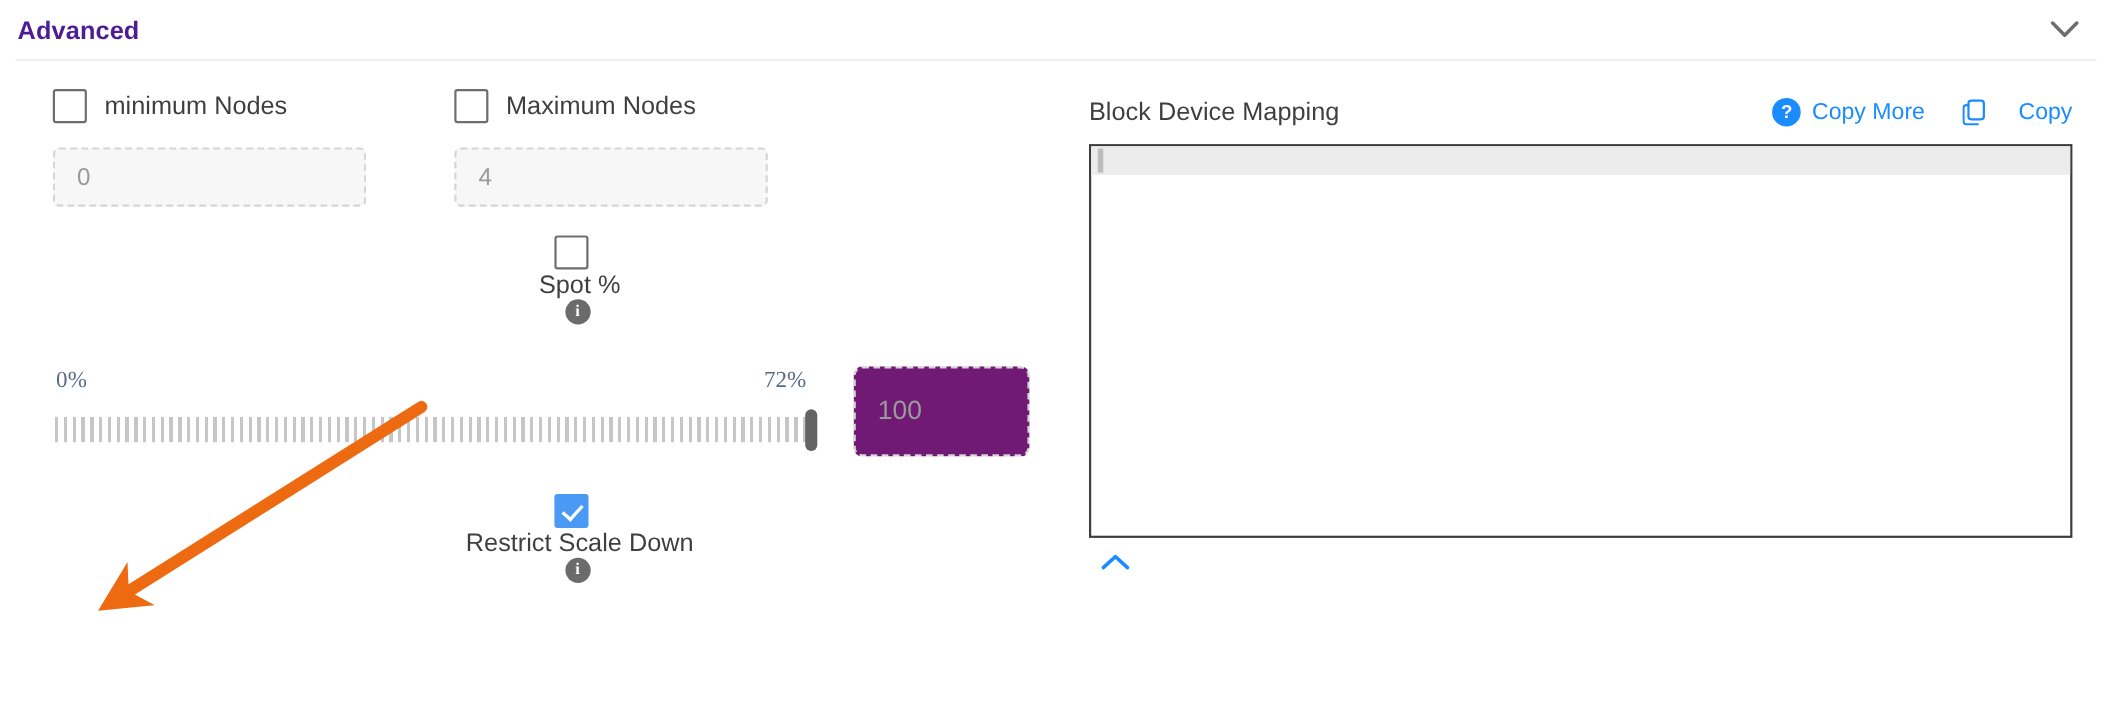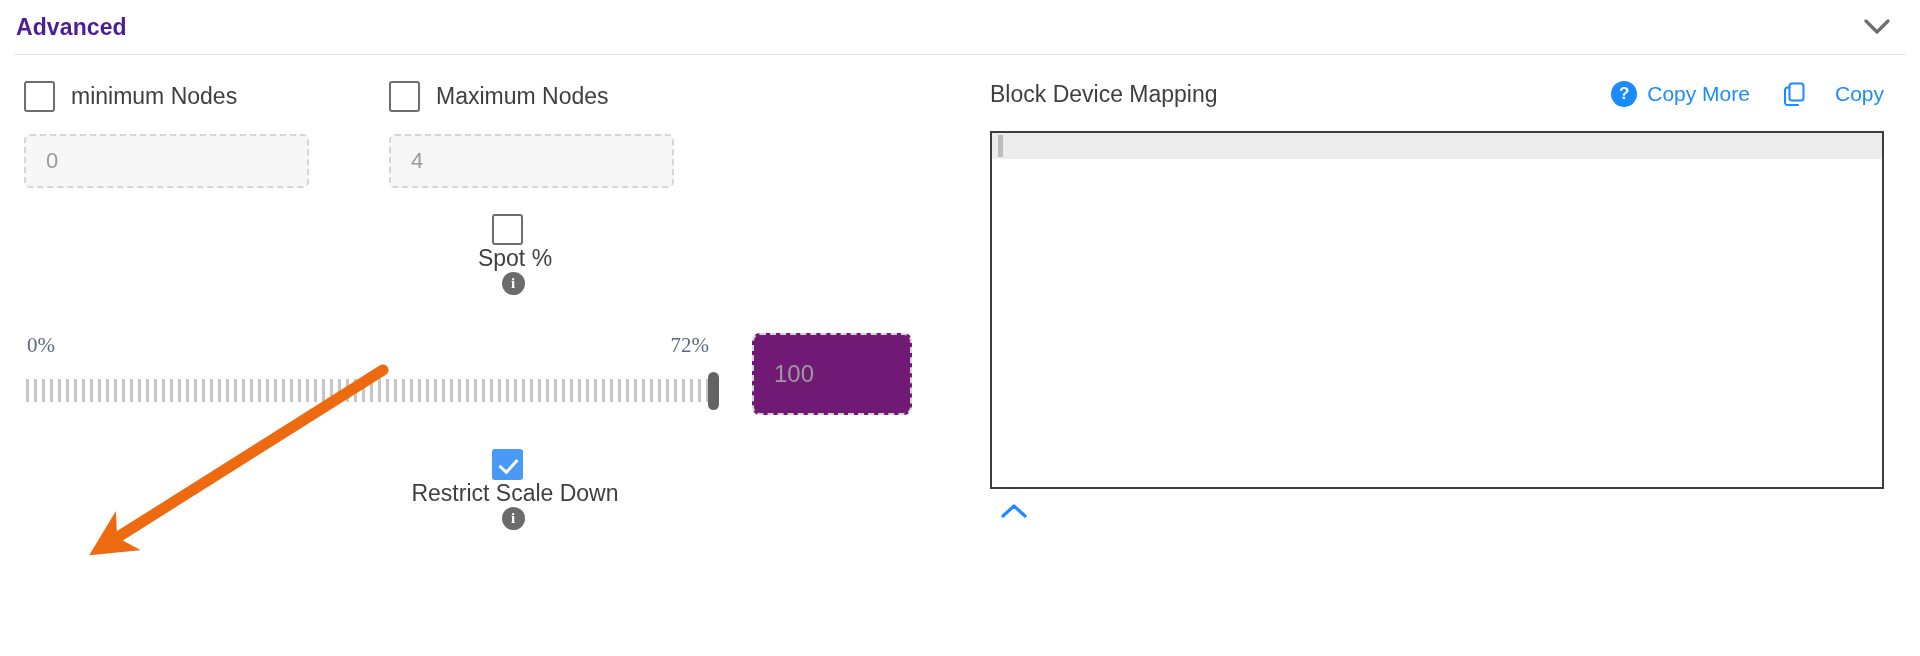--- a/index.html
+++ b/index.html
@@ -46,21 +46,21 @@
   }
 
   
   .body {
     display: flex;
     padding-top: 26px;
   }
   .col-left {
     width: 990px;
     flex: 0 0 990px;
-    padding-left: 24px;
+    padding-left: 48px;
     box-sizing: border-box;
   }
   .col-right {
     flex: 1 1 auto;
     padding-right: 36px;
     box-sizing: border-box;
   }
 
   
   .cb-row {
@@ -208,21 +208,21 @@
   }
 
   .restrict-row {
     margin-top: 34px;
     flex-direction: column;
   }
 
   
   .bdm-header {
     display: flex;
-    align-items: flex-start;
+    align-items: flex-end;
     height: 34px;
     margin-bottom: 16px;
   }
   .bdm-title {
     font-size: 23px;
     color: #3f3f3f;
   }
   .bdm-actions {
     margin-left: auto;
     display: flex;

